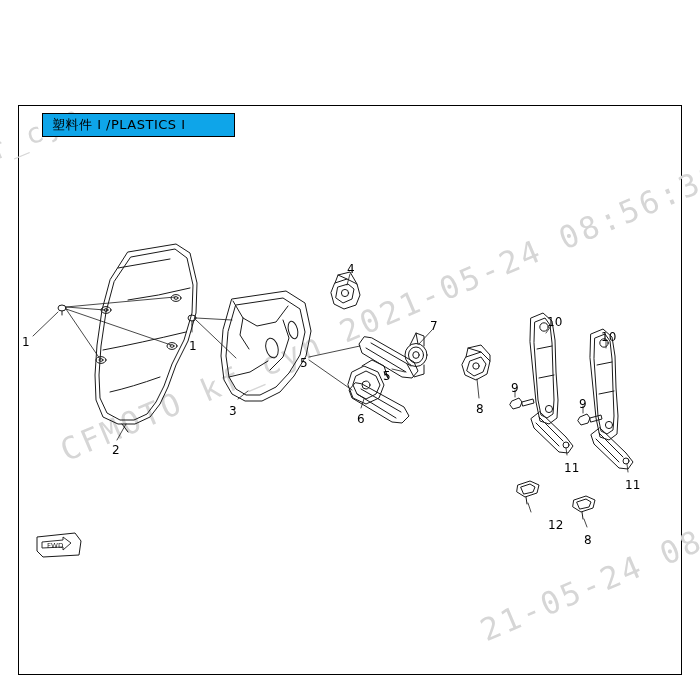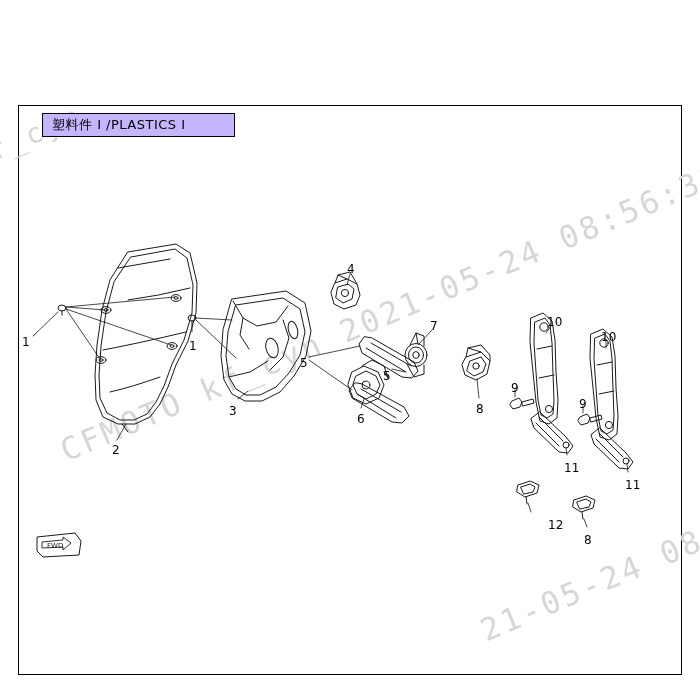--- a/index.html
+++ b/index.html
@@ -15,21 +15,21 @@
     position:absolute;
     left:18px;top:105px;width:664px;height:570px;
     border:1px solid #000;
     box-sizing:border-box;
   }
   .title-box{
     position:absolute;
     left:42px;top:113px;
     width:193px;height:24px;
     border:1px solid #000;
-    background:#c4b5fd;
+    background:#0ea5e9;
     box-sizing:border-box;
     display:flex;align-items:center;
     padding-left:9px;
     z-index:30;
   }
   .title-text{
     font-size:13px;
     color:#000;
     letter-spacing:0.5px;
     white-space:nowrap;

